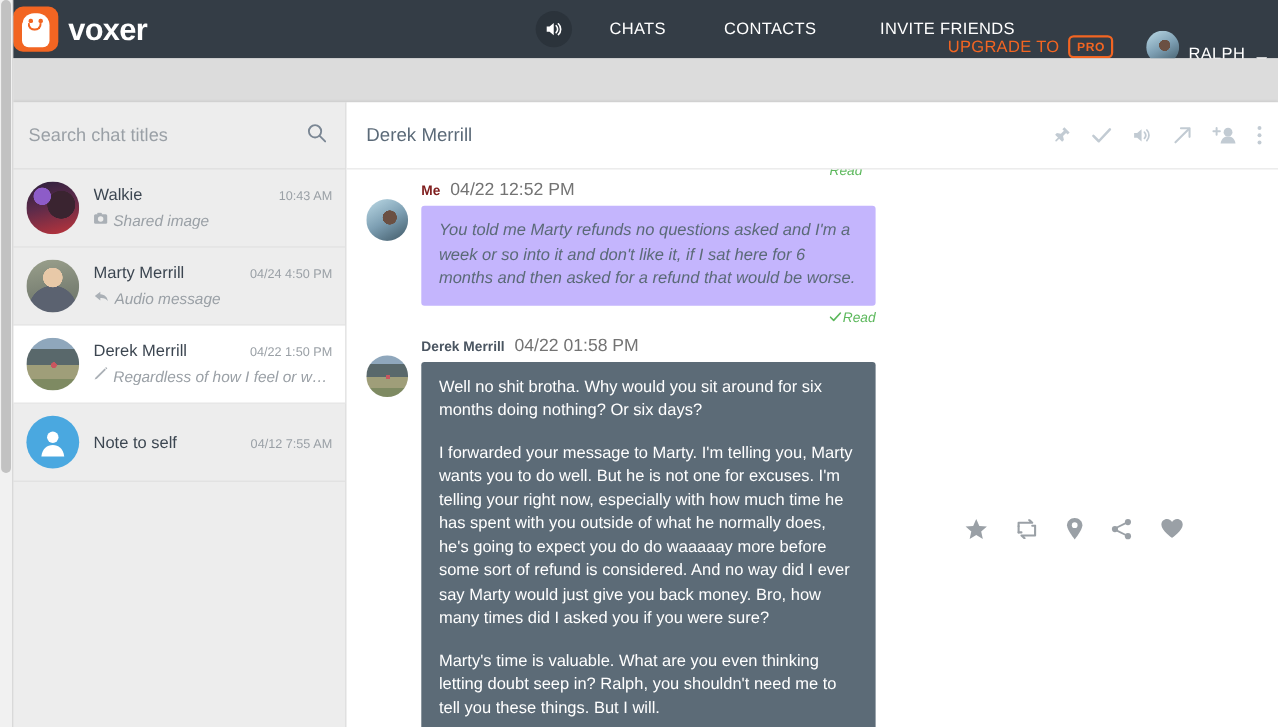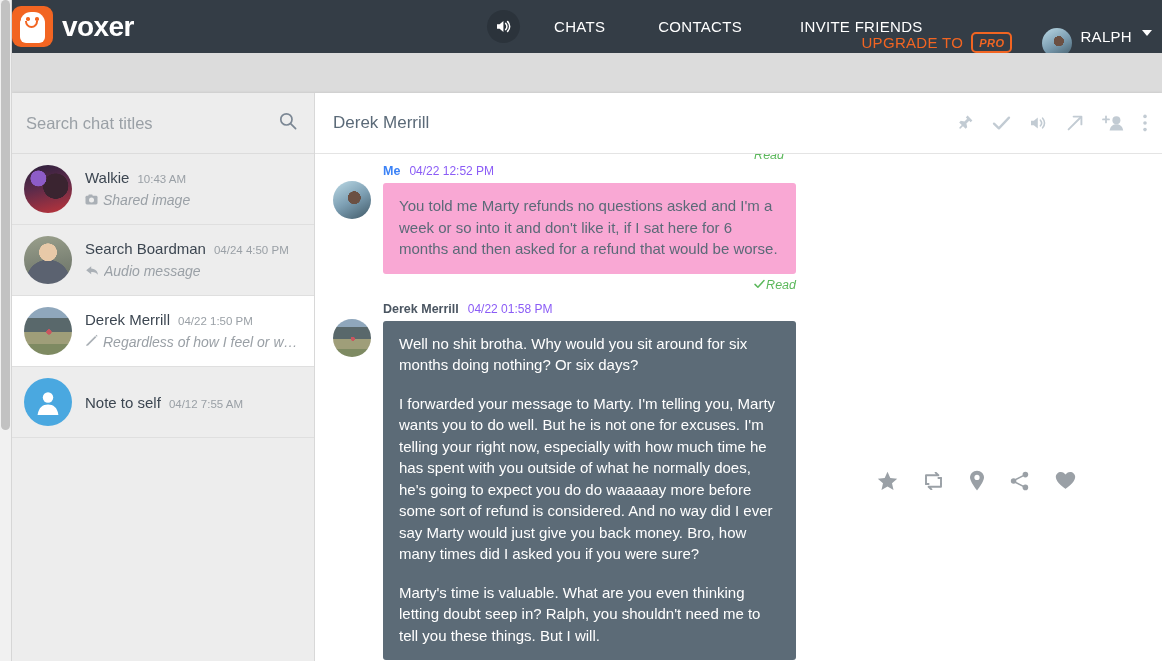--- a/index.html
+++ b/index.html
@@ -80,23 +80,23 @@
     display: flex; align-items: center; gap: 8px;
     margin-right: 30px;
   }
   .upgrade-txt {
     color: #f26522; font-size: 15px; letter-spacing: 0.3px;
     white-space: nowrap;
   }
   .pro-box {
     border: 2px solid #f26522; border-radius: 5px;
     color: #f26522; font-size: 11px; font-weight: bold;
-    padding: 3px 6px 2px 6px; letter-spacing: 0.5px; font-style: italic;
-  }
-  .user-chip { display: flex; align-items: flex-start; gap: 8px; }
+    padding: 3px 6px 2px 6px; letter-spacing: 0.5px;
+  }
+  .user-chip { display: flex; align-items: flex-end; gap: 8px; }
   .user-ava {
     width: 30px; height: 30px; border-radius: 50%;
     flex: none; overflow: hidden; position: relative;
     background: #8aa9bd;
   }
   .user-name {
     color: #ffffff; font-size: 15px; letter-spacing: 0.3px;
   }
   .caret-d {
     width: 0; height: 0;
@@ -149,21 +149,21 @@
     cursor: pointer; position: relative;
   }
   .chat-row.active { background: #ffffff; }
   .row-ava {
     width: 48px; height: 48px; border-radius: 50%;
     flex: none; margin-right: 13px; overflow: hidden;
     position: relative;
   }
   .row-body { flex: 1; min-width: 0; }
   .row-top {
-    display: flex; align-items: baseline; 
+    display: flex; align-items: baseline; justify-content: space-between;
   }
   .row-title {
     font-size: 15px; color: #3c4651; font-weight: normal;
     white-space: nowrap; overflow: hidden;
   }
   .row-time {
     font-size: 11.5px; color: #9aa0a6; flex: none; margin-left: 8px;
     white-space: nowrap;
   }
   .row-sub {
@@ -235,29 +235,29 @@
   }
   .msg-ava {
     width: 38px; height: 38px; border-radius: 50%;
     flex: none; margin-right: 12px; overflow: hidden;
     position: relative; margin-top: 17px;
   }
   .msg-main { min-width: 0; }
   .msg-meta {
     display: flex; align-items: baseline; gap: 9px; margin-bottom: 5px;
   }
-  .msg-author { font-size: 12.5px; font-weight: bold; color: #3b82f6; }
+  .msg-author { font-size: 12.5px; font-weight: bold; color: #7f1d1d; }
   .msg-author.other { color: #4a5561; }
-  .msg-time { font-size: 12px; color: #8b5cf6; }
+  .msg-time { font-size: 16px; color: #737373; }
   .bubble {
     border-radius: 3px; padding: 12px 16px 14px 16px;
     font-size: 15px; line-height: 21.5px;
     max-width: 413px;
   }
-  .bubble.mine { background: #f9a8d4; color: #5b6a78; }
+  .bubble.mine { background: #c4b5fd; color: #5b6a78; font-style: italic; }
   .bubble.theirs { background: #5c6b77; color: #ffffff; }
   .bubble p + p { margin-top: 17px; }
   .read-tag {
     text-align: right; font-size: 12.5px; color: #5cb85c;
     font-style: italic; margin-top: 4px;
     display: flex; justify-content: flex-end; align-items: center; gap: 1px;
   }
 
   
   .social-row {
@@ -352,21 +352,21 @@
               </span>
               <span class="row-sub-txt">Shared image</span>
             </div>
           </div>
         </div>
 
         <div class="chat-row">
           <div class="row-ava ava-marty"></div>
           <div class="row-body">
             <div class="row-top">
-              <span class="row-title">Search Boardman</span>
+              <span class="row-title">Marty Merrill</span>
               <span class="row-time">04/24 4:50 PM</span>
             </div>
             <div class="row-sub">
               <span>
                 <svg width="14" height="11" viewBox="0 0 14 11" aria-hidden="true">
                   <path d="M6.2 1.2 L1.2 5.2 L6.2 9.2 L6.2 6.9 C9.6 6.7 11.6 7.8 13 9.8 C12.6 6.2 10.6 3.9 6.2 3.5 Z" fill="#aab0b6"></path>
                 </svg>
               </span>
               <span class="row-sub-txt">Audio message</span>
             </div>

